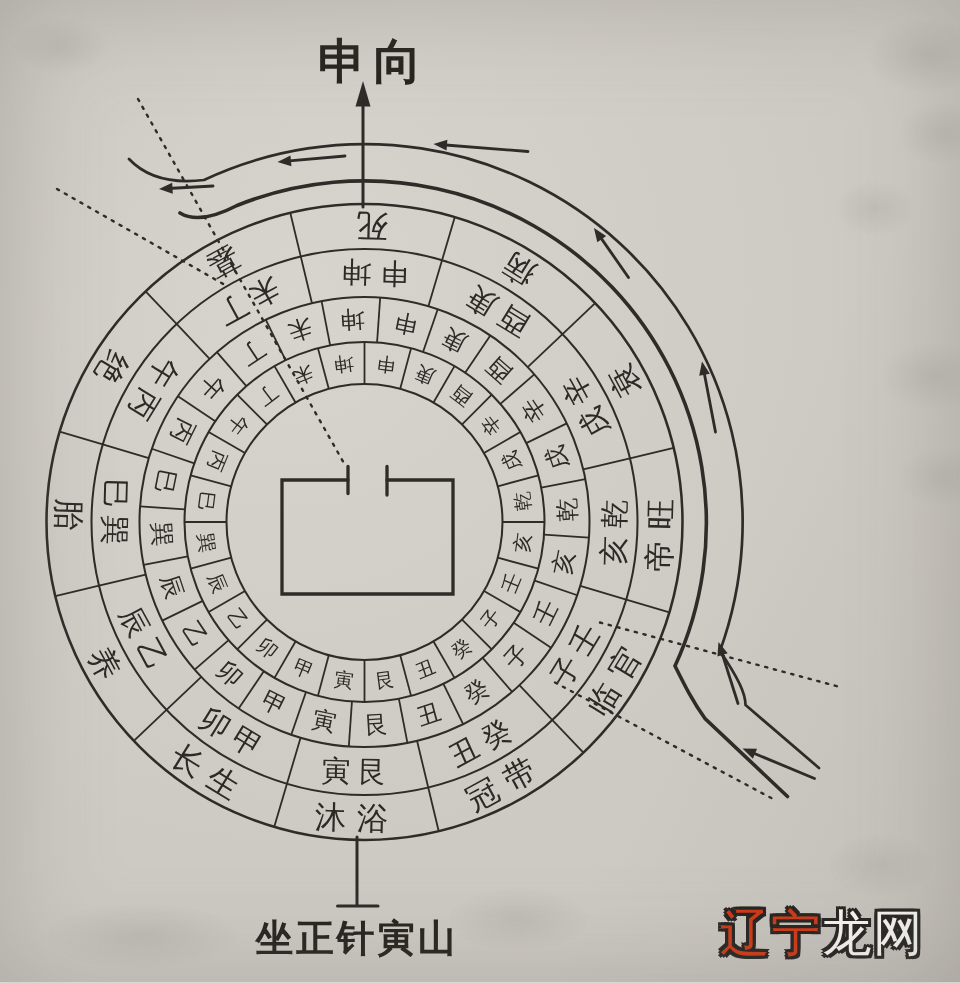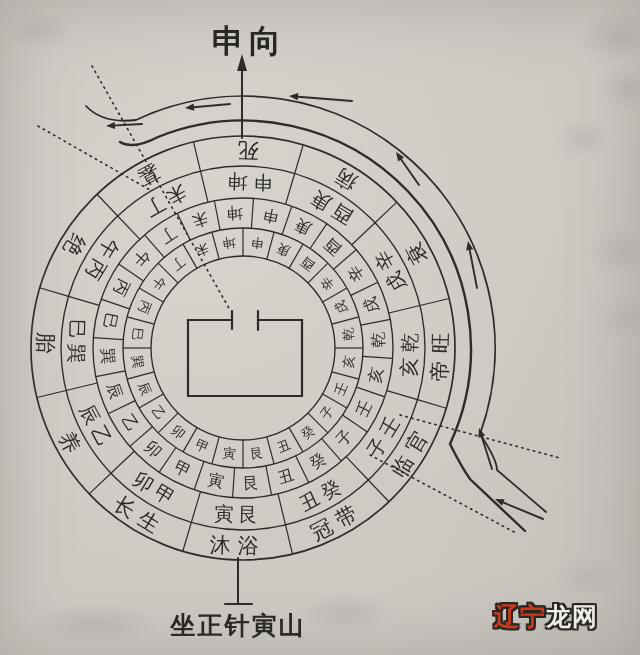--- a/index.html
+++ b/index.html
@@ -31,22 +31,22 @@
     background-size: 80px 50px, 60px 42px, 55px 38px, 72px 46px, 60px 40px, 130px 44px, 95px 42px, 70px 42px, 65px 38px;
     background-position: 578px 12px, 598px 68px, 556px 120px, 586px 228px, 598px 298px, 30px 602px, 298px 592px, 552px 556px, 8px 12px;
   }
   svg text {
     font-family:"DejaVu Sans", sans-serif;
     fill:#2c2a26;
   }
   .title-top { font-size:32px; font-weight:600; letter-spacing:5px; text-anchor:middle; fill:#26241f; }
   .title-bottom { font-size:25px; font-weight:600; letter-spacing:2px; text-anchor:middle; fill:#26241f; }
   .watermark {
-    position:absolute; left:494px; top:600px;
-    font-size:25px; font-weight:bold; letter-spacing:1px; white-space:nowrap;
+    position:absolute; left:480px; top:600px;
+    font-size:33px; font-weight:normal; letter-spacing:1px; white-space:nowrap;
   }
   .watermark span {
     text-shadow:
       -2px 0 0 #262522, 2px 0 0 #262522, 0 -2px 0 #262522, 0 2px 0 #262522,
       -2px -2px 0 #262522, 2px 2px 0 #262522, -2px 2px 0 #262522, 2px -2px 0 #262522;
   }
   .wm-red   { color:#cf3917; }
   .wm-white { color:#f7f5f1; }
 </style>
 </head>

